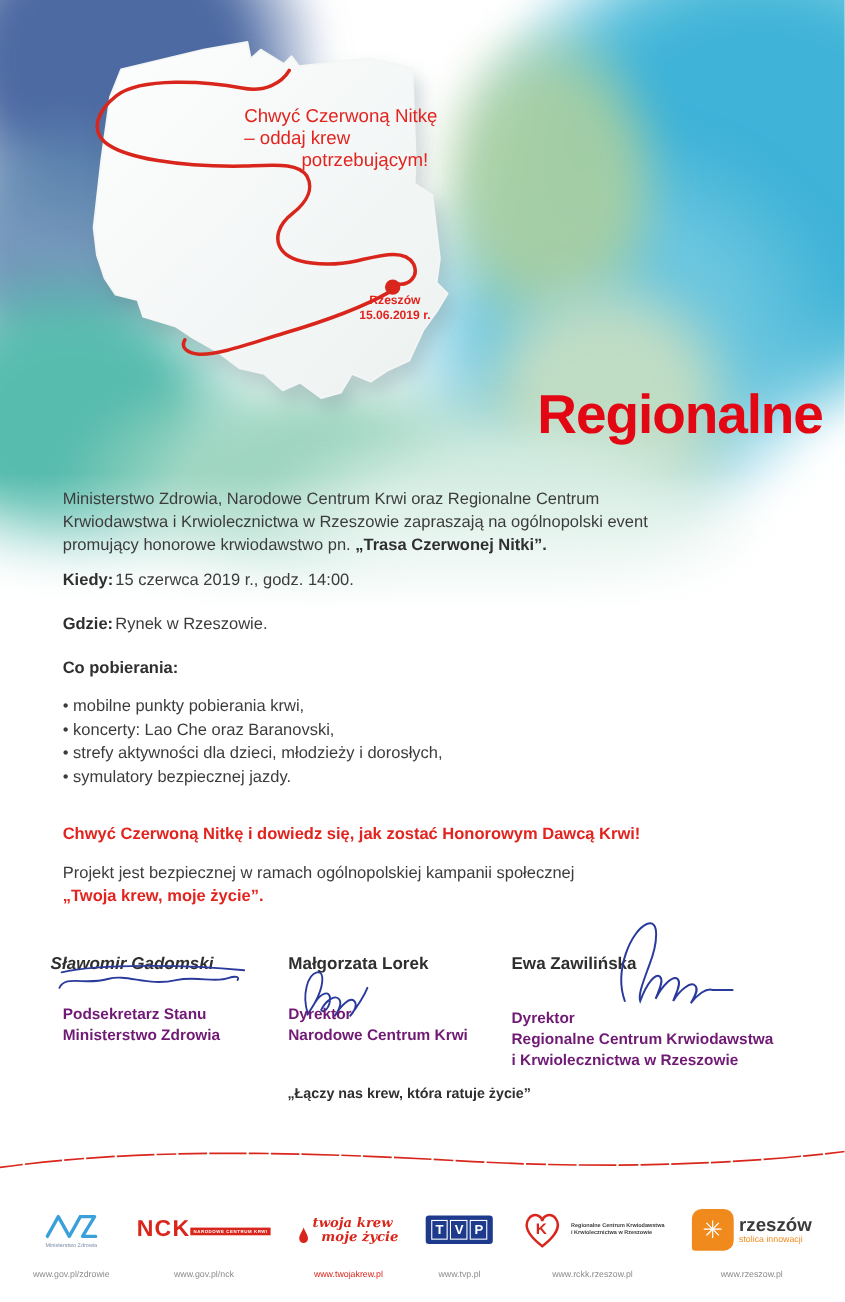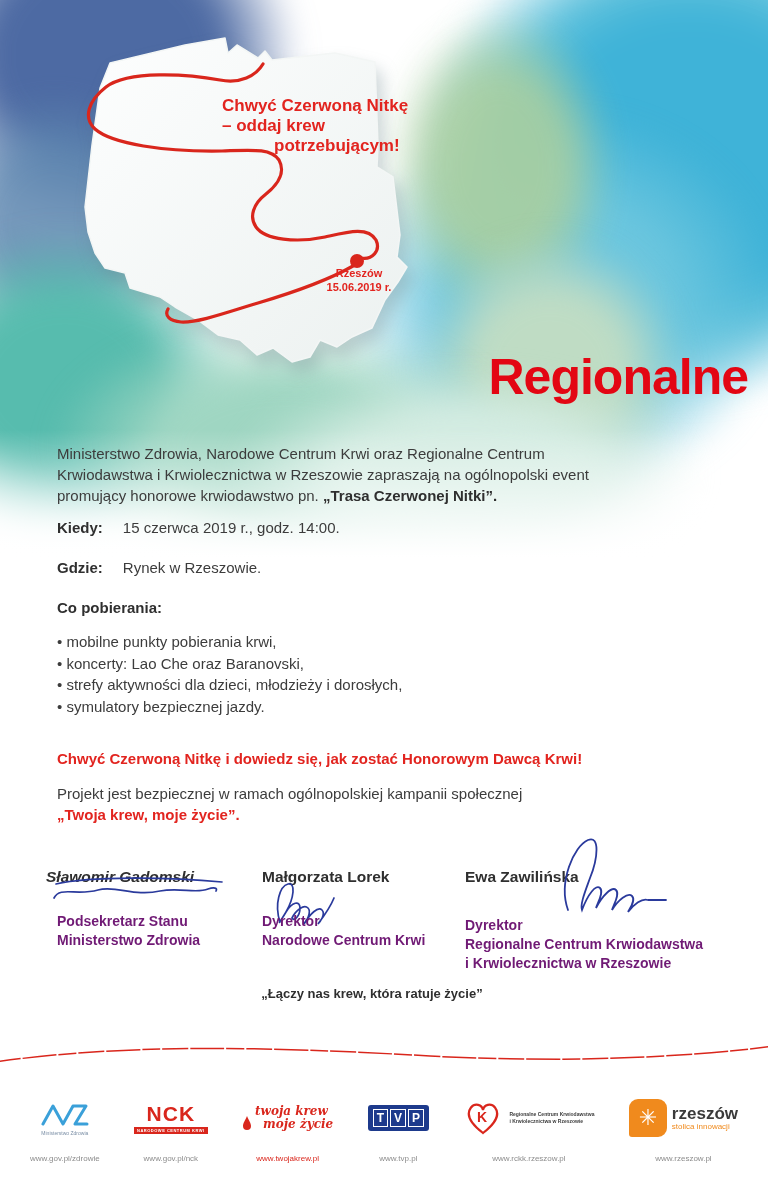--- a/index.html
+++ b/index.html
@@ -16,40 +16,40 @@
   .b-sage{left:385px;top:10px;width:230px;height:310px;background:radial-gradient(closest-side,#aacfa0 55%,rgba(190,220,170,0));opacity:.9;}
   .b-sage2{left:415px;top:235px;width:270px;height:270px;background:radial-gradient(closest-side,#bfdcc4 55%,rgba(205,228,205,0));}
   .b-teal{left:-110px;top:230px;width:350px;height:310px;background:radial-gradient(closest-side,#57bcae 55%,rgba(120,200,185,0));}
   .b-seafoam{left:50px;top:320px;width:470px;height:250px;background:radial-gradient(closest-side,#9fd6c2 50%,rgba(175,220,200,0));}
   .b-mint{left:230px;top:370px;width:470px;height:210px;background:radial-gradient(closest-side,#d4ece2 55%,rgba(220,240,232,0));}
   .fade-bottom{position:absolute;left:0;top:430px;width:100%;height:150px;
                background:linear-gradient(rgba(255,255,255,0),#fff 85%);}
 
   
   .map-svg{position:absolute;left:70px;top:30px;filter:drop-shadow(6px 10px 8px rgba(90,120,125,.30));}
-  .headline{position:absolute;left:222px;top:96px;width:200px;color:#e2241f;font-weight:bold;
+  .headline{position:absolute;left:222px;top:96px;width:200px;color:#e2241f;font-weight:normal;
             font-size:17px;line-height:20px;}
   .headline .l3{padding-left:52px;display:block;}
   .headline span{display:block;}
   .marker-label{position:absolute;left:300px;top:266px;width:118px;text-align:center;
                 color:#e2241f;font-weight:bold;font-size:11px;line-height:14px;}
   .marker-label span{display:block;}
 
   
   .title{position:absolute;right:20px;top:348px;margin:0;color:#e30613;font-size:50px;
          font-weight:bold;letter-spacing:-1px;}
 
   
   .txt{position:absolute;left:57px;font-size:15px;line-height:21px;}
   .intro{top:443px;width:640px;}
   .intro b{color:#2f2f2f;}
   .kiedy{top:517px;}
   .gdzie{top:557px;}
   .row-label{font-weight:bold;color:#2f2f2f;}
-  .row-value{margin-left:20px;}
+  .row-value{margin-left:2px;}
   .plans-heading{top:597px;font-weight:bold;color:#2f2f2f;}
   .plans{top:631px;line-height:21.5px;}
   .cta{top:748px;color:#e2241f;font-weight:bold;}
   .campaign{top:783px;}
   .campaign .name{color:#e2241f;font-weight:bold;}
 
   
   .sig-name{position:absolute;top:868px;font-size:15.5px;font-weight:bold;color:#2f2f2f;}
   .n1{left:46px;font-style:italic;} .n2{left:262px;} .n3{left:465px;}
   .sig-roles{position:absolute;font-size:14px;font-weight:bold;color:#701a75;line-height:19px;}
@@ -227,21 +227,21 @@
             <path d="M33,6 L45,6 L34,24 L46,24" fill="none" stroke="#3aa0d9" stroke-width="3" stroke-linejoin="round" stroke-linecap="round"></path>
           </svg>
           <span class="mz-caption">Ministerstwo Zdrowia</span>
         </div>
       </div>
       <span class="logo-url">www.gov.pl/zdrowie</span>
     </div>
 
     <div class="logo-cell">
       <div class="logo-art nck-box">
-        <div style="display:flex;flex-direction:column;align-items:center;">
+        <div style="display:flex;flex-direction:row;align-items:center;">
           <span class="nck-word">NCK</span>
           <span class="nck-bar">NARODOWE CENTRUM KRWI</span>
         </div>
       </div>
       <span class="logo-url">www.gov.pl/nck</span>
     </div>
 
     <div class="logo-cell">
       <div class="logo-art tk-box">
         <svg width="10" height="16" viewBox="0 0 10 16" style="margin-right:3px;margin-top:10px;">

